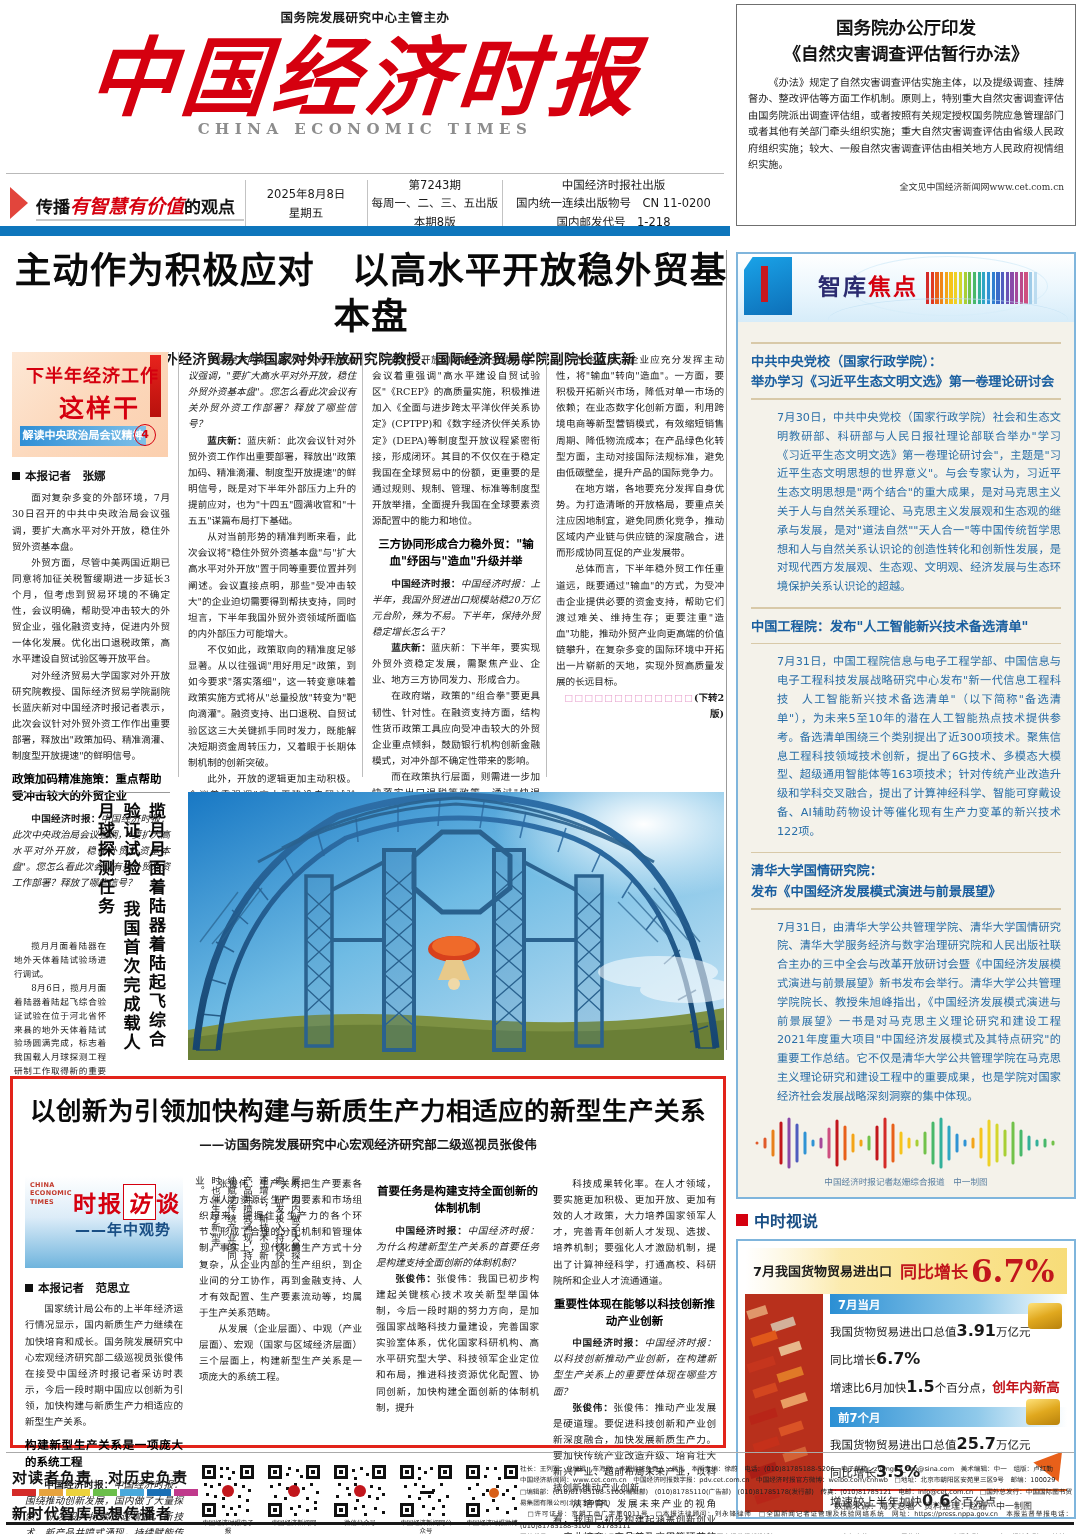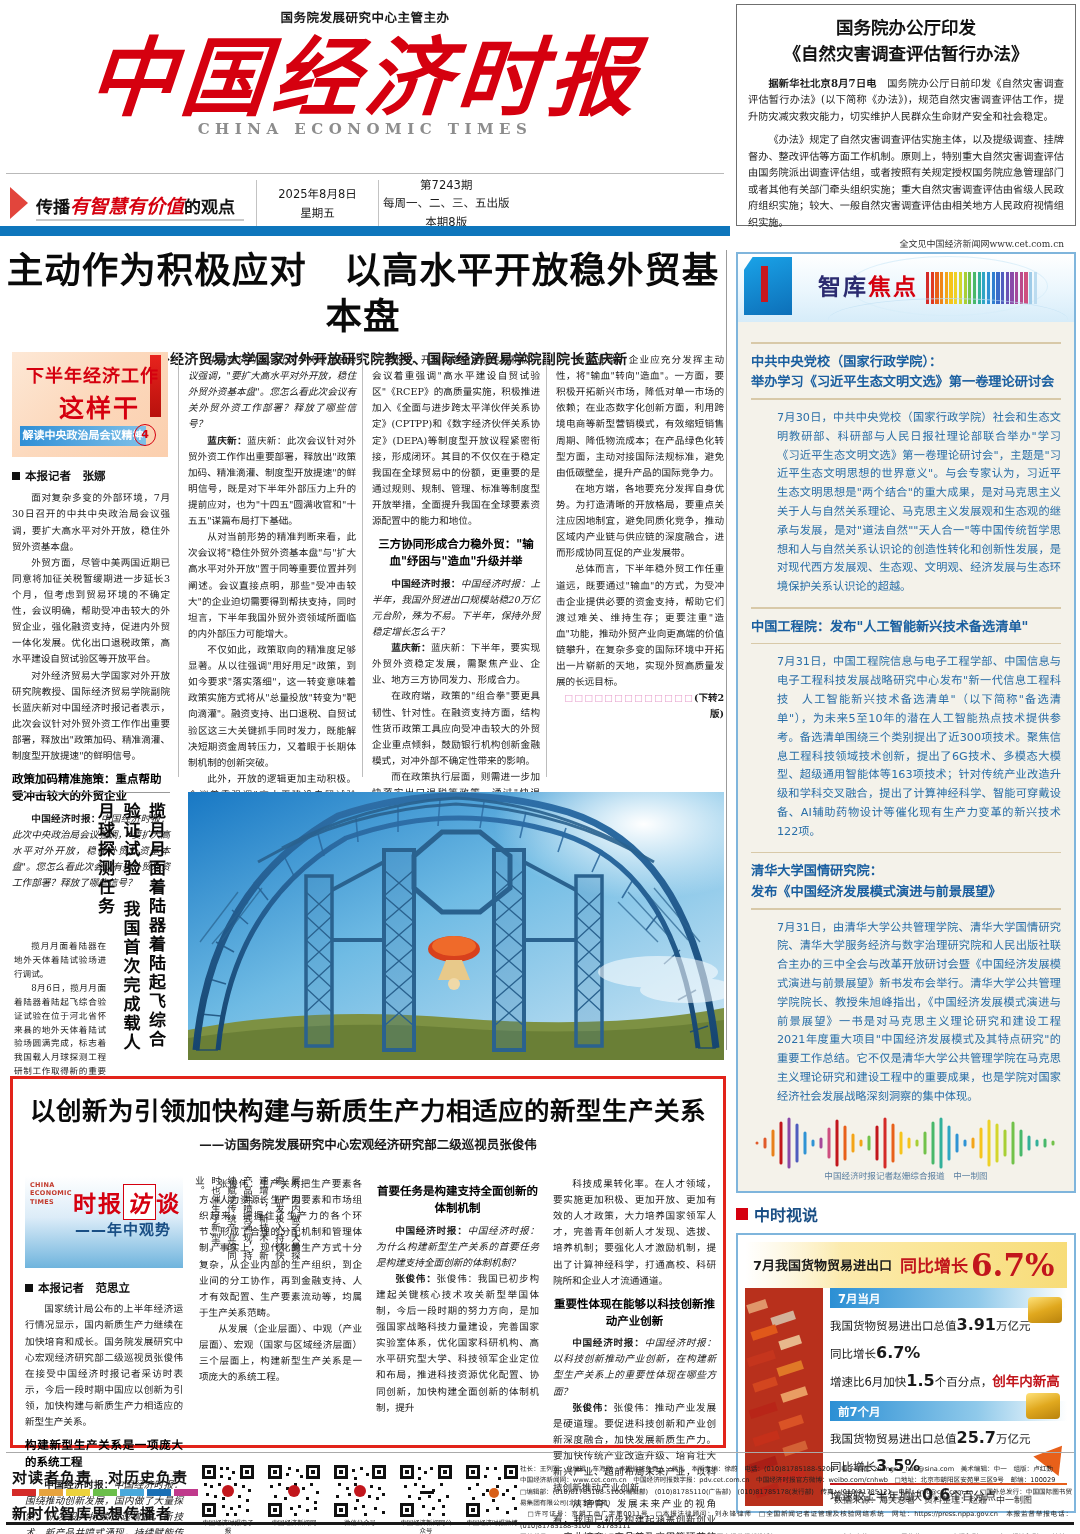--- a/index.html
+++ b/index.html
@@ -67,21 +67,21 @@
     line-height:1.5; font-family:"DejaVu Sans","Liberation Sans",sans-serif;
   }
   .notice p {
     font-size:10.2px; color:#1c1c1c; line-height:1.62; text-align:justify;
     text-indent:2em; margin-top:7px; font-family:"DejaVu Serif","Liberation Serif",serif;
   }
   .notice p b { font-weight:bold; }
   .notice .src { text-align:right; font-size:9px; color:#333; margin-top:6px; text-indent:0; }
 
   
-  .headline-zone { position:absolute; left:0; top:248px; width:726px; }
+  .headline-zone { position:absolute; left:8px; top:248px; width:726px; }
   .hl-main {
     text-align:center; font-size:36.5px; font-weight:bold; color:#0a0a0a;
     font-family:"DejaVu Serif","Liberation Serif",serif; letter-spacing:1px;
     line-height:1.25;
   }
   .hl-sub {
     text-align:center; font-size:14px; color:#1a1a1a; margin-top:9px;
     font-weight:bold; letter-spacing:0.3px;
   }
 
@@ -241,21 +241,21 @@
   .think-hr { height:1.5px; background:#d8c9a8; margin:6px 0 8px 0; }
   .think-h {
     font-size:13.2px; font-weight:bold; color:#1a5fa0; line-height:1.55;
     font-family:"DejaVu Sans","Liberation Sans",sans-serif;
   }
   .think-p {
     font-size:11.2px; color:#2a6fa8; line-height:1.68; text-align:justify;
     margin-top:9px; padding-left:26px; font-family:"DejaVu Sans","Liberation Sans",sans-serif;
   }
   .think-wave-img { height:52px; position:relative; margin-top:6px; }
-  .think-credit { text-align:center; font-size:8.6px; color:#5a7fa0; margin-top:0; }
+  .think-credit { text-align:center; font-size:8.6px; color:#5a7fa0; margin-top:6px; }
 
   .sec-head {
     margin-top:9px; font-size:16px; font-weight:bold; color:#1a4f85;
     display:flex; align-items:center; gap:6px;
   }
   .sec-head .mk { width:12px; height:12px; background:#d5000f; display:inline-block; }
 
   .info-graphic {
     margin-top:7px; border:2px solid #7fb5dc; background:#fff; padding:7px;
     height:280px; position:relative; overflow:hidden;
@@ -340,30 +340,34 @@
       </div>
       <div class="info-cell w1">
         <div>2025年8月8日</div>
         <div>星期五</div>
       </div>
       <div class="info-cell w2">
         <div>第7243期</div>
         <div>每周一、二、三、五出版</div>
         <div>本期8版</div>
       </div>
+      <div class="info-cell w3">
+        <div>中国经济时报社出版</div>
+        <div>国内统一连续出版物号　CN 11-0200</div>
+        <div>国内邮发代号　1-218</div>
+      </div>
     </div>
   </div>
   <div class="blue-band"></div>
 
   <div class="notice">
     <h2>
       <span>国务院办公厅印发</span><br>
       <span>《自然灾害调查评估暂行办法》</span>
     </h2>
-    <p><b>据新华社北京8月7日电</b>　<span>国务院办公厅日前印发《自然灾害调查评估暂行办法》(以下简称《办法》)，规范自然灾害调查评估工作，提升防灾减灾救灾能力，切实维护人民群众生命财产安全和社会稳定。</span></p>
     <p>《办法》规定了自然灾害调查评估实施主体，以及提级调查、挂牌督办、整改评估等方面工作机制。原则上，特别重大自然灾害调查评估由国务院派出调查评估组，或者按照有关规定授权国务院应急管理部门或者其他有关部门牵头组织实施；重大自然灾害调查评估由省级人民政府组织实施；较大、一般自然灾害调查评估由相关地方人民政府视情组织实施。</p>
     <p class="src">全文见中国经济新闻网www.cet.com.cn</p>
   </div>
 
   <div class="headline-zone">
     <div class="hl-main">主动作为积极应对　以高水平开放稳外贸基本盘</div>
     <div class="hl-sub">——访对外经济贸易大学国家对外开放研究院教授、国际经济贸易学院副院长蓝庆新</div>
   </div>
 
   <div class="promo">

